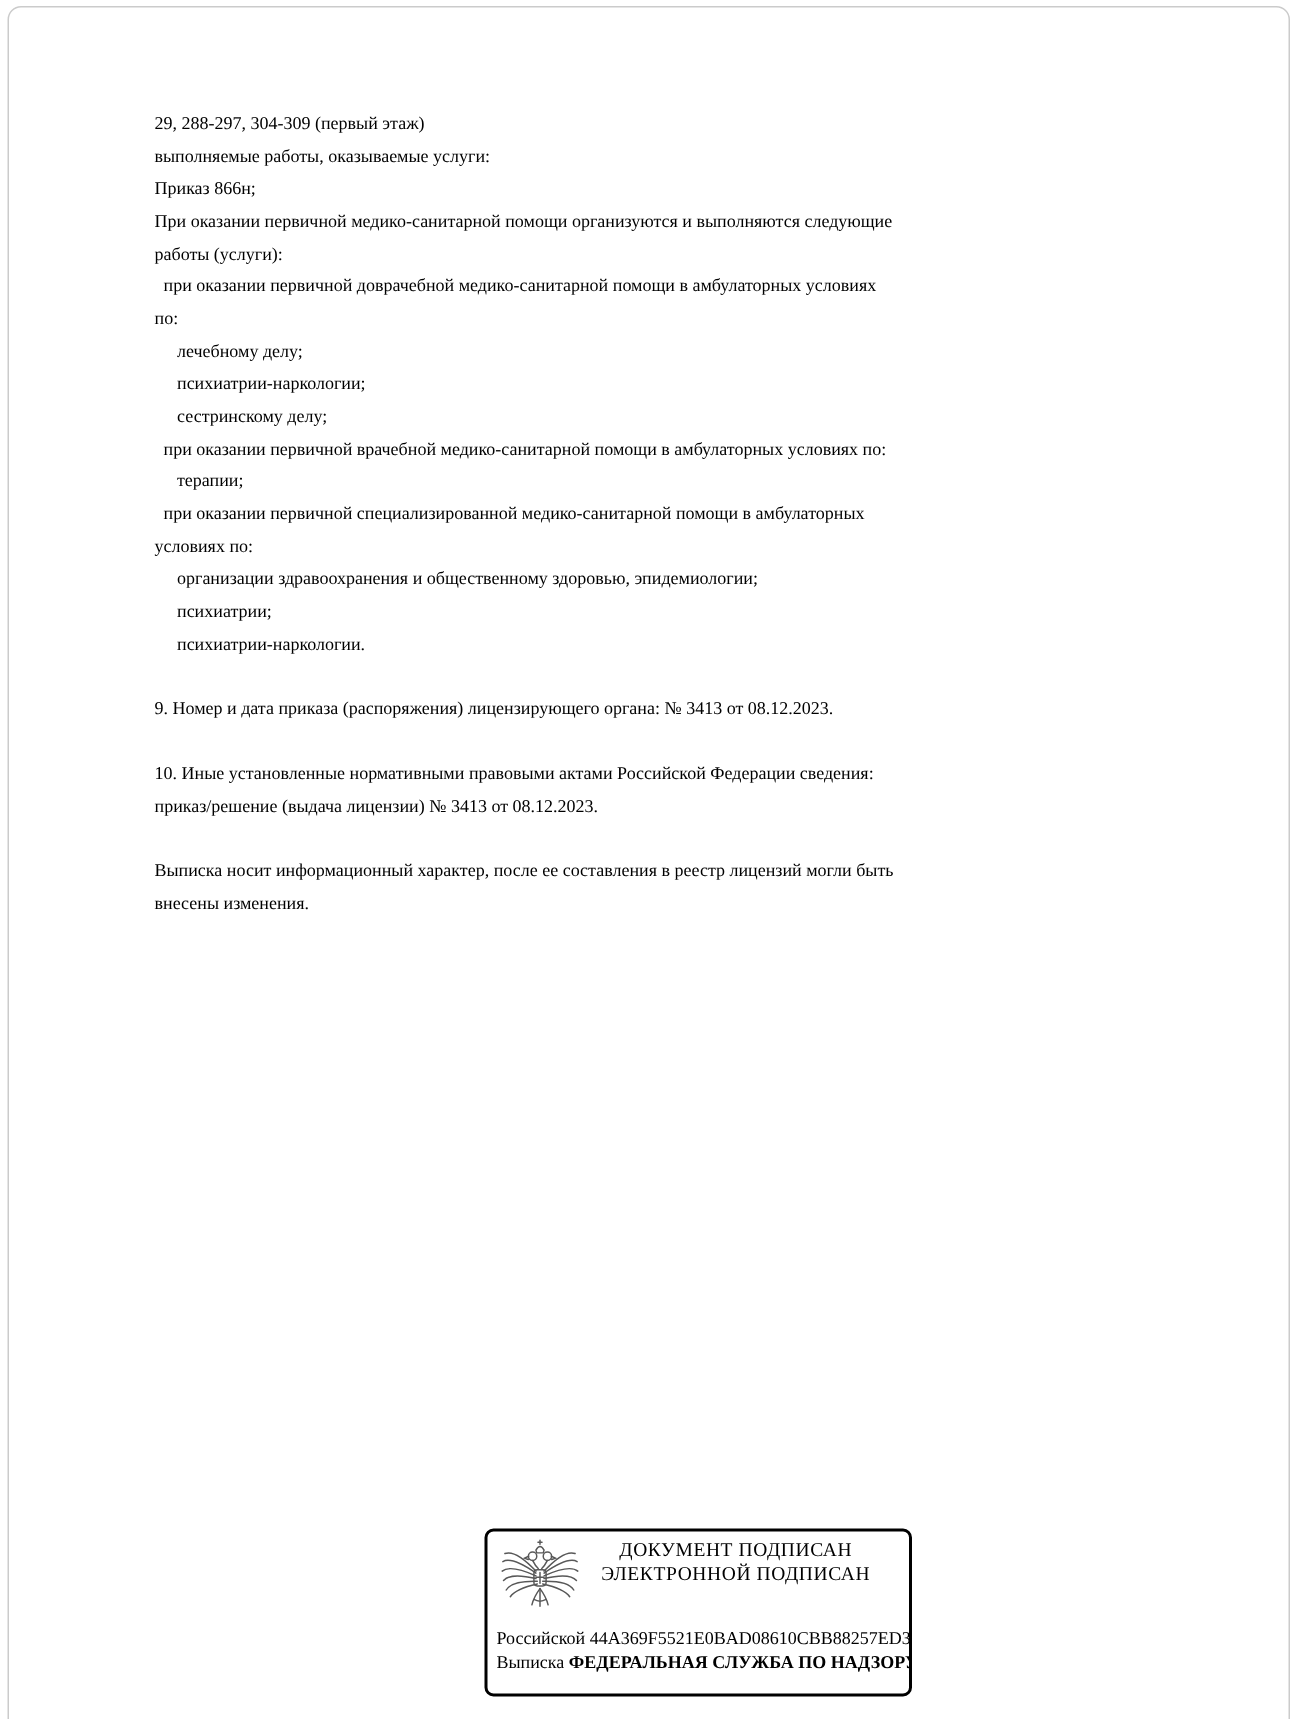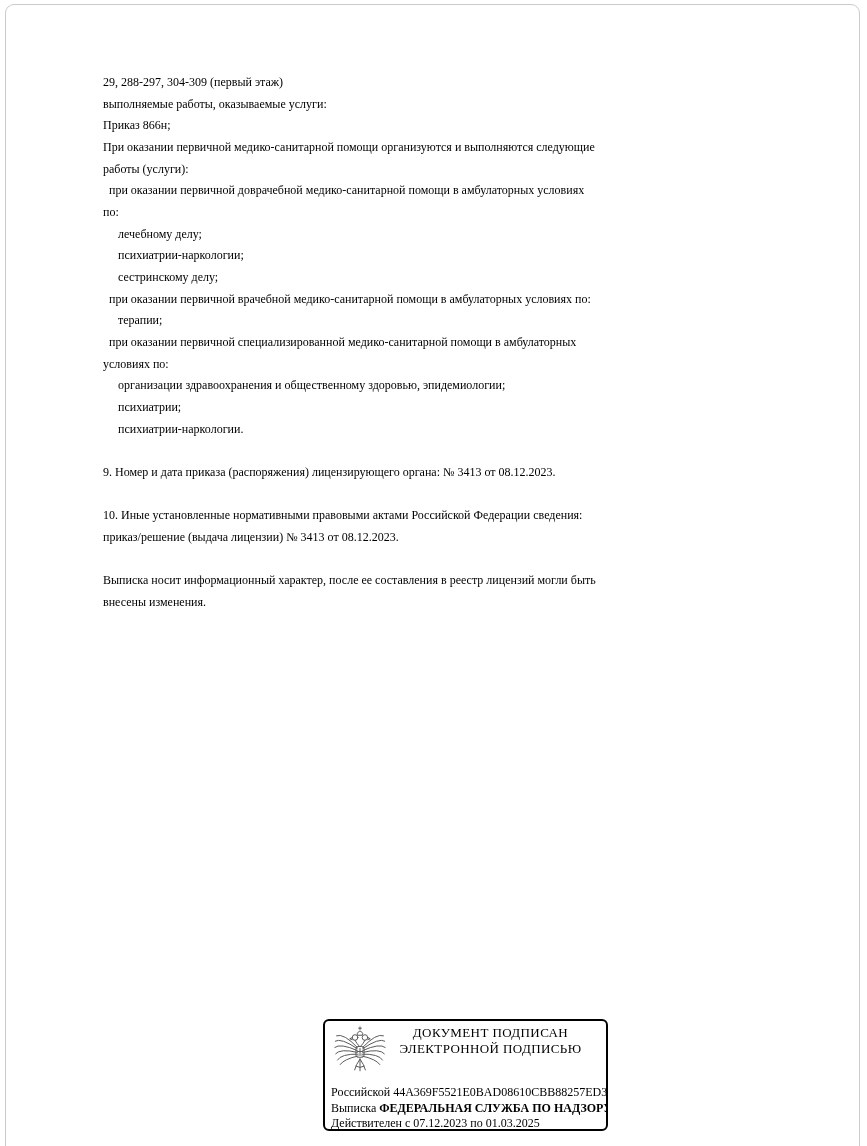--- a/index.html
+++ b/index.html
@@ -118,21 +118,20 @@
         <path d="M30 25 v8 M27 28.5 h6"></path>
 
         <path d="M30 37 q-4.5 6 -6 12"></path>
         <path d="M30 37 q0 7 0 13"></path>
         <path d="M30 37 q4.5 6 6 12"></path>
         <path d="M25.5 45 q4.5 2.5 9 0"></path>
       </svg>
     </span>
     <div class="stamp-title">
       <div>ДОКУМЕНТ ПОДПИСАН</div>
-      <div>ЭЛЕКТРОННОЙ ПОДПИСЬЮ</div>
+      <div>ЭЛЕКТРОННОЙ ПОДПИСАН</div>
     </div>
   </div>
   <div class="stamp-details">
     <div class="srow"><span>Российской</span> <span>44A369F5521E0BAD08610CBB88257ED3</span></div>
     <div class="srow"><span>Выписка</span> <b>ФЕДЕРАЛЬНАЯ СЛУЖБА ПО НАДЗОРУ В СФ</b></div>
-    <div class="srow">Действителен с 07.12.2023 по 01.03.2025</div>
   </div>
 </div>
 
 </body></html>

